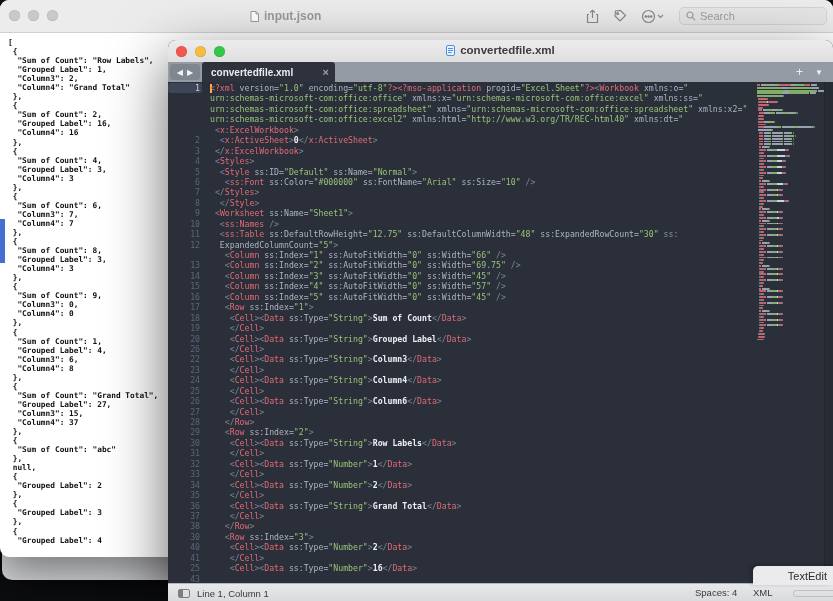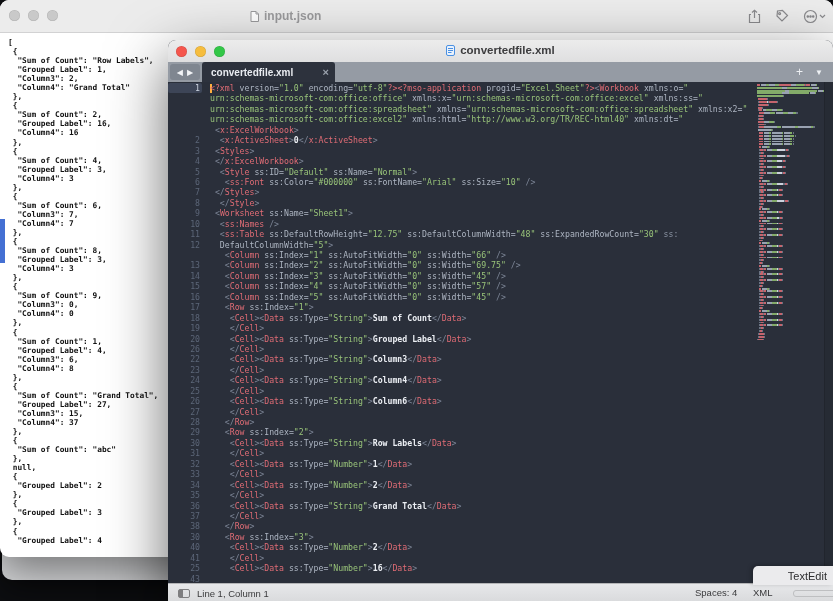--- a/index.html
+++ b/index.html
@@ -115,20 +115,29 @@
         </span>
         <span class="tool-ic">
           <svg width="24" height="15" viewBox="0 0 24 15" fill="none" stroke="#8a8a8d" stroke-width="1.2">
               <circle cx="7.5" cy="7.5" r="6"></circle>
               <circle cx="4.8" cy="7.5" r=".7" fill="#8a8a8d"></circle>
               <circle cx="7.5" cy="7.5" r=".7" fill="#8a8a8d"></circle>
               <circle cx="10.2" cy="7.5" r=".7" fill="#8a8a8d"></circle>
               <path d="M17 6l2.5 2.5L22 6"></path>
             </svg>
         </span>
+        <div class="search-field">
+          <span>
+            <svg width="10" height="10" viewBox="0 0 10 10" fill="none" stroke="#9d9da0" stroke-width="1.2">
+                <circle cx="4" cy="4" r="3"></circle>
+                <path d="M6.3 6.3L9 9"></path>
+              </svg>
+          </span>
+          <span>Search</span>
+        </div>
       </div>
     </div>
     <div class="je-content">
         <div class="jline">[</div>
         <div class="jline"> {</div>
         <div class="jline">  "Sum of Count": "Row Labels",</div>
         <div class="jline">  "Grouped Label": 1,</div>
         <div class="jline">  "Column3": 2,</div>
         <div class="jline">  "Column4": "Grand Total"</div>
         <div class="jline"> },</div>
@@ -268,30 +277,30 @@
           <div class="gn">25</div>
           <div class="gn">43</div>
         </div>
       <div class="code">
           <div class="cl"><span class="caret"></span><span class="tk-t">&lt;?xml</span><span class="tk-p"> </span><span class="tk-a">version=</span><span class="tk-s">"1.0"</span><span class="tk-p"> </span><span class="tk-a">encoding=</span><span class="tk-s">"utf-8"</span><span class="tk-t">?&gt;</span><span class="tk-t">&lt;?mso-application</span><span class="tk-p"> </span><span class="tk-a">progid=</span><span class="tk-s">"Excel.Sheet"</span><span class="tk-t">?&gt;</span><span class="tk-b">&lt;</span><span class="tk-t">Workbook</span><span class="tk-p"> </span><span class="tk-a">xmlns:o=</span><span class="tk-s">"</span></div>
           <div class="cl"><span class="tk-s">urn:schemas-microsoft-com:office:office"</span><span class="tk-p"> </span><span class="tk-a">xmlns:x=</span><span class="tk-s">"urn:schemas-microsoft-com:office:excel"</span><span class="tk-p"> </span><span class="tk-a">xmlns:ss=</span><span class="tk-s">"</span></div>
           <div class="cl"><span class="tk-s">urn:schemas-microsoft-com:office:spreadsheet"</span><span class="tk-p"> </span><span class="tk-a">xmlns=</span><span class="tk-s">"urn:schemas-microsoft-com:office:spreadsheet"</span><span class="tk-p"> </span><span class="tk-a">xmlns:x2=</span><span class="tk-s">"</span></div>
           <div class="cl"><span class="tk-s">urn:schemas-microsoft-com:office:excel2"</span><span class="tk-p"> </span><span class="tk-a">xmlns:html=</span><span class="tk-s">"http://www.w3.org/TR/REC-html40"</span><span class="tk-p"> </span><span class="tk-a">xmlns:dt=</span><span class="tk-s">"</span></div>
           <div class="cl"><span class="tk-x"> </span><span class="tk-b">&lt;</span><span class="tk-t">x:ExcelWorkbook</span><span class="tk-b">&gt;</span></div>
           <div class="cl"><span class="tk-x">  </span><span class="tk-b">&lt;</span><span class="tk-t">x:ActiveSheet</span><span class="tk-b">&gt;</span><span class="tk-x">0</span><span class="tk-b">&lt;/</span><span class="tk-t">x:ActiveSheet</span><span class="tk-b">&gt;</span></div>
+          <div class="cl"><span class="tk-x"> </span><span class="tk-b">&lt;/</span><span class="tk-t">x:ExcelWorkbook</span><span class="tk-b">&gt;</span></div>
           <div class="cl"><span class="tk-x"> </span><span class="tk-b">&lt;</span><span class="tk-t">Styles</span><span class="tk-b">&gt;</span></div>
-          <div class="cl"><span class="tk-x"> </span><span class="tk-b">&lt;/</span><span class="tk-t">x:ExcelWorkbook</span><span class="tk-b">&gt;</span></div>
           <div class="cl"><span class="tk-x">  </span><span class="tk-b">&lt;</span><span class="tk-t">Style</span><span class="tk-p"> </span><span class="tk-a">ss:ID=</span><span class="tk-s">"Default"</span><span class="tk-p"> </span><span class="tk-a">ss:Name=</span><span class="tk-s">"Normal"</span><span class="tk-b">&gt;</span></div>
           <div class="cl"><span class="tk-x">   </span><span class="tk-b">&lt;</span><span class="tk-t">ss:Font</span><span class="tk-p"> </span><span class="tk-a">ss:Color=</span><span class="tk-s">"#000000"</span><span class="tk-p"> </span><span class="tk-a">ss:FontName=</span><span class="tk-s">"Arial"</span><span class="tk-p"> </span><span class="tk-a">ss:Size=</span><span class="tk-s">"10"</span><span class="tk-p"> </span><span class="tk-b">/&gt;</span></div>
           <div class="cl"><span class="tk-x"> </span><span class="tk-b">&lt;/</span><span class="tk-t">Styles</span><span class="tk-b">&gt;</span></div>
           <div class="cl"><span class="tk-x">  </span><span class="tk-b">&lt;/</span><span class="tk-t">Style</span><span class="tk-b">&gt;</span></div>
           <div class="cl"><span class="tk-x"> </span><span class="tk-b">&lt;</span><span class="tk-t">Worksheet</span><span class="tk-p"> </span><span class="tk-a">ss:Name=</span><span class="tk-s">"Sheet1"</span><span class="tk-b">&gt;</span></div>
           <div class="cl"><span class="tk-x">  </span><span class="tk-b">&lt;</span><span class="tk-t">ss:Names</span><span class="tk-p"> </span><span class="tk-b">/&gt;</span></div>
           <div class="cl"><span class="tk-x">  </span><span class="tk-b">&lt;</span><span class="tk-t">ss:Table</span><span class="tk-p"> </span><span class="tk-a">ss:DefaultRowHeight=</span><span class="tk-s">"12.75"</span><span class="tk-p"> </span><span class="tk-a">ss:DefaultColumnWidth=</span><span class="tk-s">"48"</span><span class="tk-p"> </span><span class="tk-a">ss:ExpandedRowCount=</span><span class="tk-s">"30"</span><span class="tk-p"> ss:</span></div>
-          <div class="cl"><span class="tk-p">  </span><span class="tk-a">DefaultColumnWidth=</span><span class="tk-s">"5"</span><span class="tk-b">&gt;</span></div>
+          <div class="cl"><span class="tk-p">  </span><span class="tk-a">ExpandedColumnCount=</span><span class="tk-s">"5"</span><span class="tk-b">&gt;</span></div>
           <div class="cl"><span class="tk-x">   </span><span class="tk-b">&lt;</span><span class="tk-t">Column</span><span class="tk-p"> </span><span class="tk-a">ss:Index=</span><span class="tk-s">"1"</span><span class="tk-p"> </span><span class="tk-a">ss:AutoFitWidth=</span><span class="tk-s">"0"</span><span class="tk-p"> </span><span class="tk-a">ss:Width=</span><span class="tk-s">"66"</span><span class="tk-p"> </span><span class="tk-b">/&gt;</span></div>
           <div class="cl"><span class="tk-x">   </span><span class="tk-b">&lt;</span><span class="tk-t">Column</span><span class="tk-p"> </span><span class="tk-a">ss:Index=</span><span class="tk-s">"2"</span><span class="tk-p"> </span><span class="tk-a">ss:AutoFitWidth=</span><span class="tk-s">"0"</span><span class="tk-p"> </span><span class="tk-a">ss:Width=</span><span class="tk-s">"69.75"</span><span class="tk-p"> </span><span class="tk-b">/&gt;</span></div>
           <div class="cl"><span class="tk-x">   </span><span class="tk-b">&lt;</span><span class="tk-t">Column</span><span class="tk-p"> </span><span class="tk-a">ss:Index=</span><span class="tk-s">"3"</span><span class="tk-p"> </span><span class="tk-a">ss:AutoFitWidth=</span><span class="tk-s">"0"</span><span class="tk-p"> </span><span class="tk-a">ss:Width=</span><span class="tk-s">"45"</span><span class="tk-p"> </span><span class="tk-b">/&gt;</span></div>
           <div class="cl"><span class="tk-x">   </span><span class="tk-b">&lt;</span><span class="tk-t">Column</span><span class="tk-p"> </span><span class="tk-a">ss:Index=</span><span class="tk-s">"4"</span><span class="tk-p"> </span><span class="tk-a">ss:AutoFitWidth=</span><span class="tk-s">"0"</span><span class="tk-p"> </span><span class="tk-a">ss:Width=</span><span class="tk-s">"57"</span><span class="tk-p"> </span><span class="tk-b">/&gt;</span></div>
           <div class="cl"><span class="tk-x">   </span><span class="tk-b">&lt;</span><span class="tk-t">Column</span><span class="tk-p"> </span><span class="tk-a">ss:Index=</span><span class="tk-s">"5"</span><span class="tk-p"> </span><span class="tk-a">ss:AutoFitWidth=</span><span class="tk-s">"0"</span><span class="tk-p"> </span><span class="tk-a">ss:Width=</span><span class="tk-s">"45"</span><span class="tk-p"> </span><span class="tk-b">/&gt;</span></div>
           <div class="cl"><span class="tk-x">   </span><span class="tk-b">&lt;</span><span class="tk-t">Row</span><span class="tk-p"> </span><span class="tk-a">ss:Index=</span><span class="tk-s">"1"</span><span class="tk-b">&gt;</span></div>
           <div class="cl"><span class="tk-x">    </span><span class="tk-b">&lt;</span><span class="tk-t">Cell</span><span class="tk-b">&gt;</span><span class="tk-b">&lt;</span><span class="tk-t">Data</span><span class="tk-p"> </span><span class="tk-a">ss:Type=</span><span class="tk-s">"String"</span><span class="tk-b">&gt;</span><span class="tk-x">Sum of Count</span><span class="tk-b">&lt;/</span><span class="tk-t">Data</span><span class="tk-b">&gt;</span></div>
           <div class="cl"><span class="tk-x">    </span><span class="tk-b">&lt;/</span><span class="tk-t">Cell</span><span class="tk-b">&gt;</span></div>
           <div class="cl"><span class="tk-x">    </span><span class="tk-b">&lt;</span><span class="tk-t">Cell</span><span class="tk-b">&gt;</span><span class="tk-b">&lt;</span><span class="tk-t">Data</span><span class="tk-p"> </span><span class="tk-a">ss:Type=</span><span class="tk-s">"String"</span><span class="tk-b">&gt;</span><span class="tk-x">Grouped Label</span><span class="tk-b">&lt;/</span><span class="tk-t">Data</span><span class="tk-b">&gt;</span></div>
           <div class="cl"><span class="tk-x">    </span><span class="tk-b">&lt;/</span><span class="tk-t">Cell</span><span class="tk-b">&gt;</span></div>

